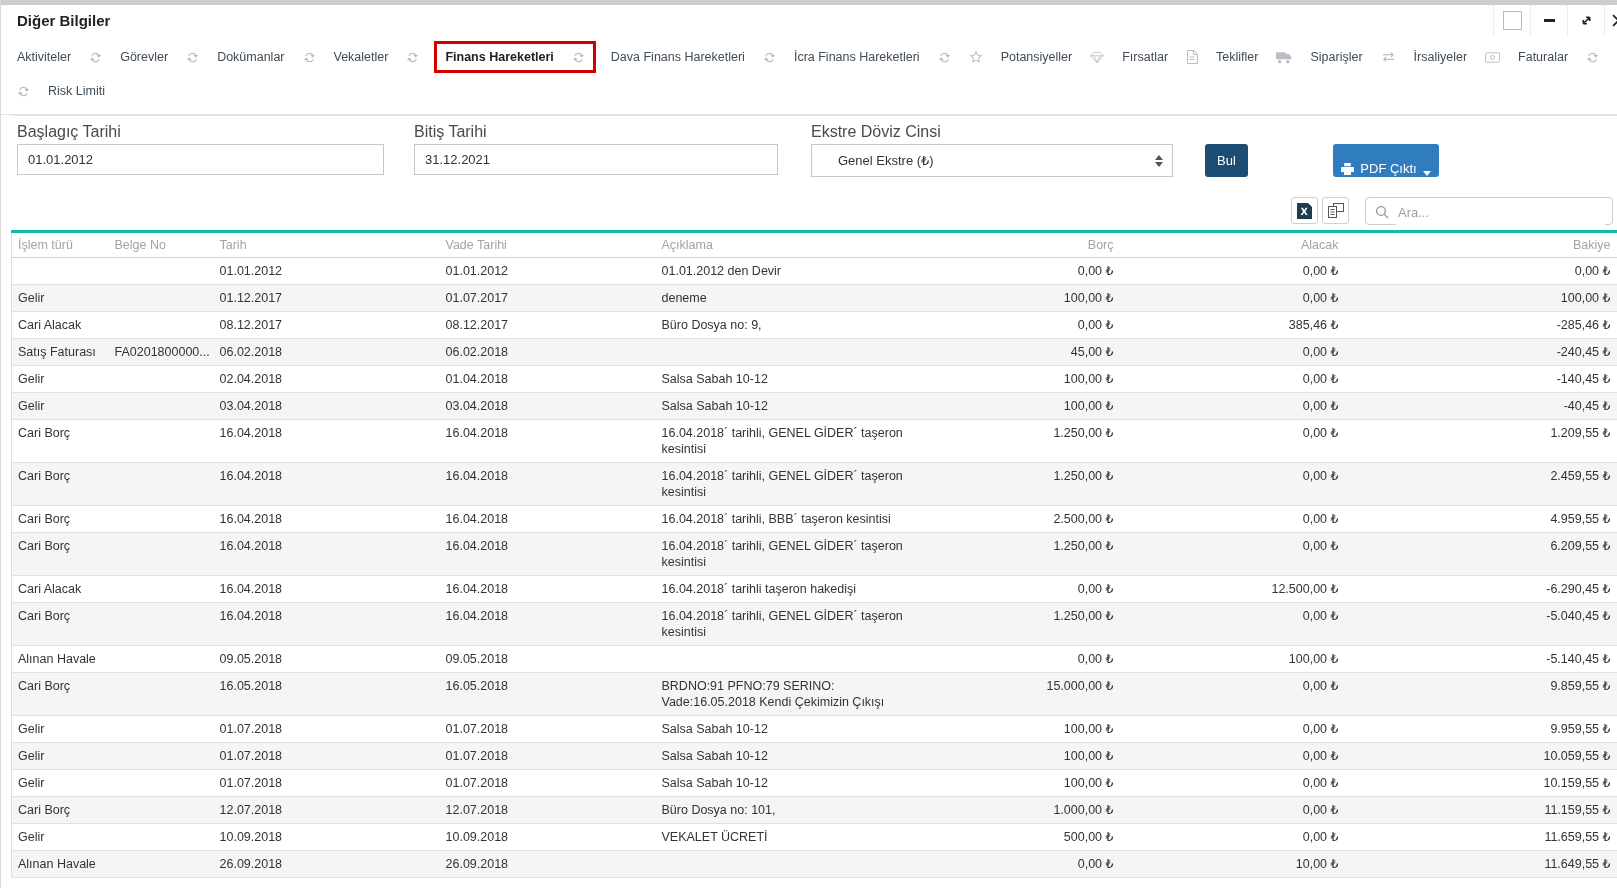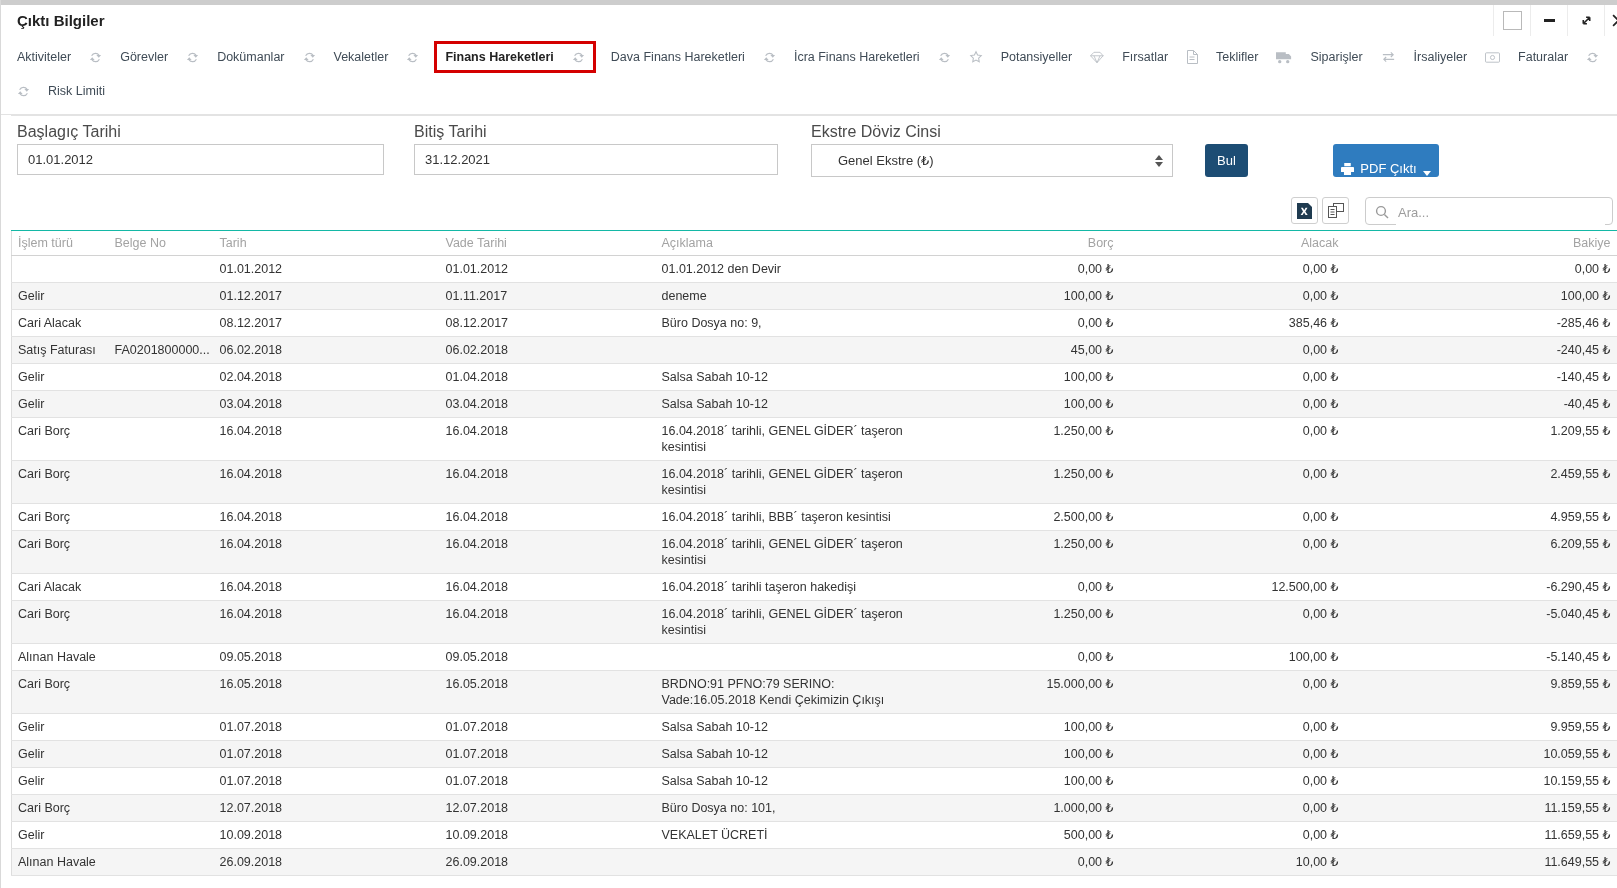--- a/index.html
+++ b/index.html
@@ -41,35 +41,35 @@
   
   .toolbar{position:absolute;top:193px;left:10px;right:0;height:37px;background:#fff;}
   .tbtn{position:absolute;top:4px;width:27px;height:27px;border:1px solid #cfcfcf;border-radius:3px;background:#fff;display:flex;align-items:center;justify-content:center;cursor:pointer;padding:0;}
   .search{position:absolute;left:1354px;top:4px;width:248px;height:28px;border:1px solid #ccc;border-radius:4px;box-sizing:border-box;}
   .search input{position:absolute;left:30px;top:0;width:205px;height:26px;border:none;outline:none;font-size:13px;color:#333;font-family:inherit;}
   .search input::placeholder{color:#9d9d9d;}
   .search .sico{position:absolute;left:9px;top:7px;line-height:0;}
 
   
   .gridwrap{position:absolute;top:230px;left:10px;right:0;}
-  table.grid{width:1607px;border-collapse:collapse;table-layout:fixed;border-top:1px solid #14b8a6;border-left:1px solid #ddd;}
+  table.grid{width:1607px;border-collapse:collapse;table-layout:fixed;border-top:3px solid #14b8a6;border-left:1px solid #ddd;}
   table.grid th{font-weight:400;color:#a3a3a3;font-size:12.5px;text-align:left;padding:5px 6px;border-bottom:1px solid #d2d2d2;white-space:nowrap;overflow:hidden;}
   table.grid td{font-size:12.5px;color:#333;padding:5px 6px;border-bottom:1px solid #e2e2e2;vertical-align:top;white-space:nowrap;overflow:hidden;line-height:16px;}
   table.grid td.col-desc{white-space:pre-line;}
   table.grid th.num,table.grid td.num{text-align:right;padding-right:8px;}
   table.grid tbody tr:nth-child(even){background:#f5f5f5;}
 </style>
 </head>
 <body>
 
 <div class="page">
   <div class="topstrip"></div>
 
   <div class="titlebar">
-    <div class="title">Çıktı Bilgiler</div>
+    <div class="title">Diğer Bilgiler</div>
     <div class="winbtns">
       <div class="winbtn">
           <span class="sqico"></span>
         </div>
       <div class="winbtn">
           <span class="minico"></span>
         </div>
       <div class="winbtn">
         <svg width="15" height="15" viewBox="0 0 14 14">
             <path fill="none" stroke="#222" stroke-width="1.5" d="M4 10 L10 4 M10 4 H6.6 M10 4 V7.4 M4 10 H7.4 M4 10 V6.6"></path>
@@ -297,21 +297,21 @@
             <td class="col-due">01.01.2012</td>
             <td class="col-desc">01.01.2012 den Devir</td>
             <td class="col-debit num">0,00 ₺</td>
             <td class="col-credit num">0,00 ₺</td>
             <td class="col-balance num">0,00 ₺</td>
           </tr>
           <tr>
             <td class="col-type">Gelir</td>
             <td class="col-doc"></td>
             <td class="col-date">01.12.2017</td>
-            <td class="col-due">01.11.2017</td>
+            <td class="col-due">01.07.2017</td>
             <td class="col-desc">deneme</td>
             <td class="col-debit num">100,00 ₺</td>
             <td class="col-credit num">0,00 ₺</td>
             <td class="col-balance num">100,00 ₺</td>
           </tr>
           <tr>
             <td class="col-type">Cari Alacak</td>
             <td class="col-doc"></td>
             <td class="col-date">08.12.2017</td>
             <td class="col-due">08.12.2017</td>

